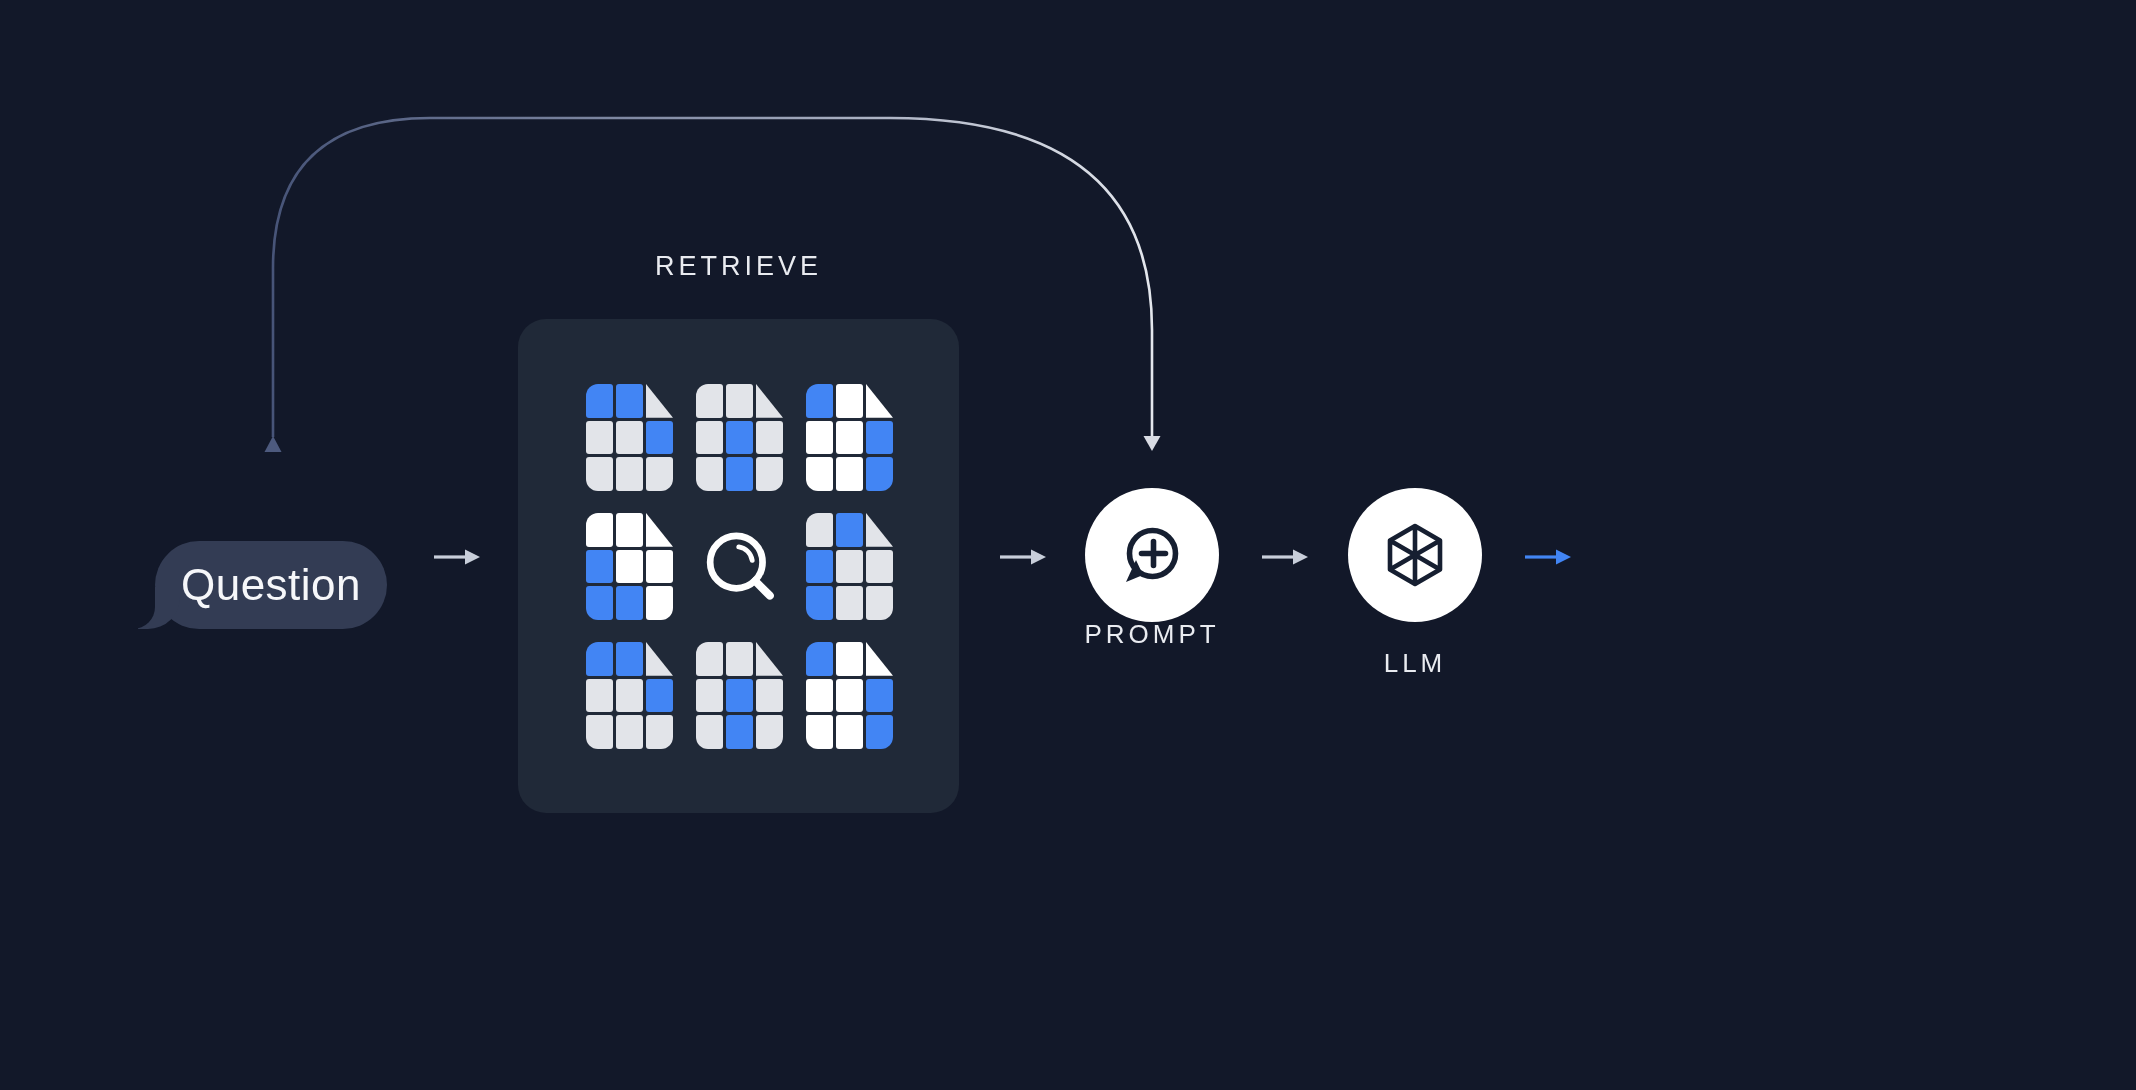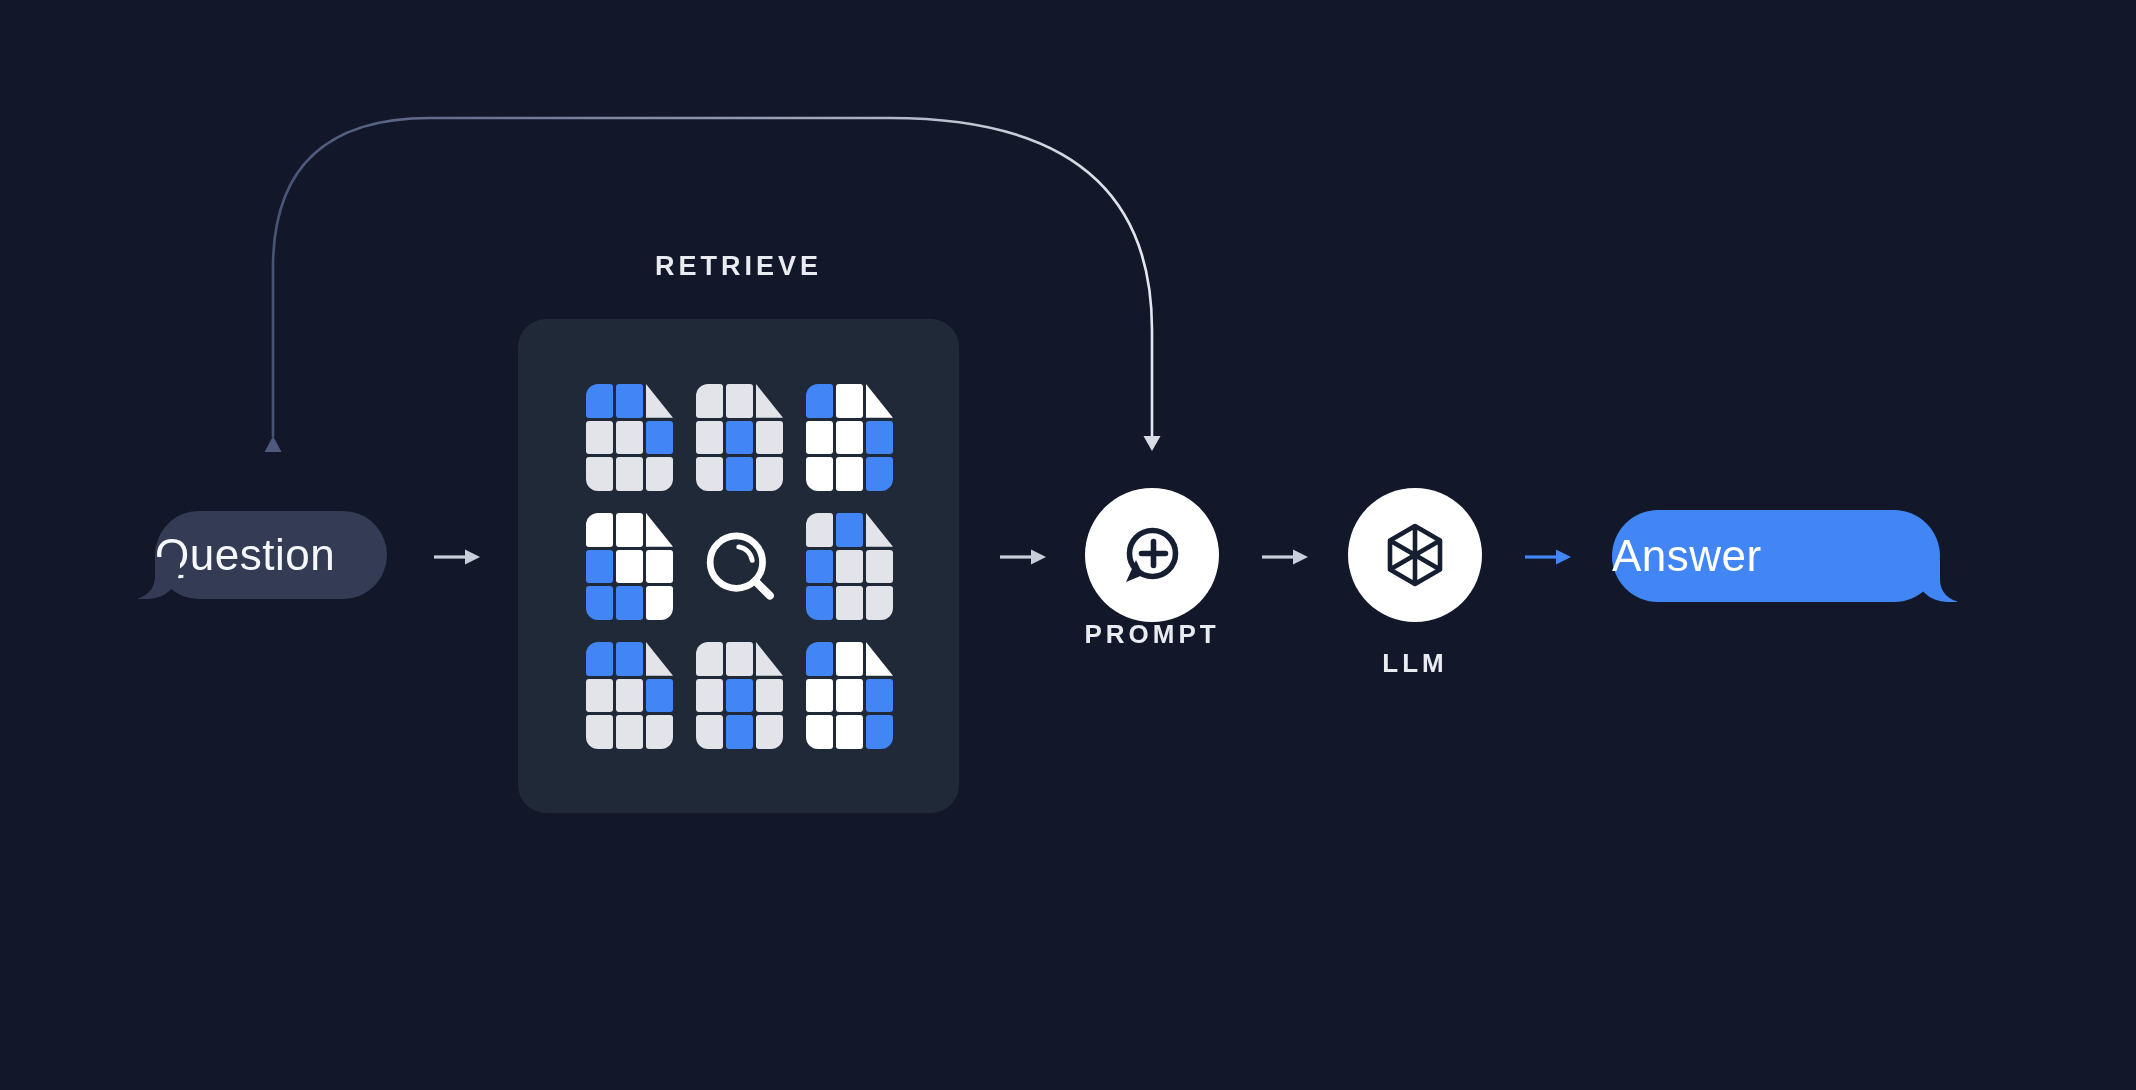--- a/index.html
+++ b/index.html
@@ -15,23 +15,24 @@
     overflow:hidden;
   }
   
   .curve-overlay{position:absolute;left:0;top:0;width:2136px;height:1090px;pointer-events:none;}
   .curve-path{fill:none;stroke:url(#curveGrad);stroke-width:2.6px;}
   .curve-head-left{fill:var(--curve_head_left,#4d5a7e);}
   .curve-head-right{fill:var(--curve_head_right,#d9dce4);}
   
   .bubble{
     position:absolute;
-    display:flex;align-items:center;justify-content:flex-start;
+    display:flex;align-items:center;justify-content:center;
     font-size:44px;line-height:1;letter-spacing:.5px;
     border-radius:46px;
+    margin-top:30px;
   }
   .bubble-question{
     left:155px;top:511px;width:232px;height:88px;
     background:var(--question_bubble,#333c54);
     color:var(--question_text,#f6f7fa);
   }
   .bubble-answer{
     left:1612px;top:510px;width:328px;height:92px;
     background:var(--answer_bubble,#4285f4);
     color:#ffffff;
@@ -58,21 +59,21 @@
   .flow-arrow{position:absolute;width:48px;height:28px;}
   .flow-arrow line{stroke-width:3.2px;}
   .flow-arrow.gray line{stroke:var(--arrow_gray,#c8ceda);}
   .flow-arrow.gray polygon{fill:var(--arrow_gray,#c8ceda);}
   .flow-arrow.blue line{stroke:var(--blue,#4285f4);}
   .flow-arrow.blue polygon{fill:var(--blue,#4285f4);}
   
   .stage-label{
     position:absolute;text-align:center;
     color:var(--label_text,#e9ebf0);
-    font-size:26px;font-weight:700;letter-spacing:4px;line-height:1;
+    font-size:26px;font-weight:400;letter-spacing:4px;line-height:1;
   }
   .retrieve-label{left:518px;top:253px;width:441px;font-size:27px;}
   .prompt-label{left:1052px;top:621px;width:200px;}
   .llm-label{left:1315px;top:650px;width:200px;}
   .retrieve-panel{
     position:absolute;left:518px;top:319px;width:441px;height:494px;
     background:var(--panel,#202938);
     border-radius:28px;
   }
   .doc-grid{
@@ -262,17 +263,14 @@
                M 0 -29 L 0 29 M -25 -14.5 L 25 14.5 M 25 -14.5 L -25 14.5"></path>
     </svg>
   </div>
   <div class="stage-label llm-label">LLM</div>
 
   <svg class="flow-arrow blue" style="left:1524px;top:543px" viewBox="0 0 48 28">
     <line x1="1" y1="14" x2="33" y2="14"></line>
       <polygon points="32,6.5 47,14 32,21.5"></polygon>
   </svg>
 
-  <div class="bubble bubble-answer">
-    <span>Answer</span>
-  </div>
 
 </div>
 
 </body></html>

